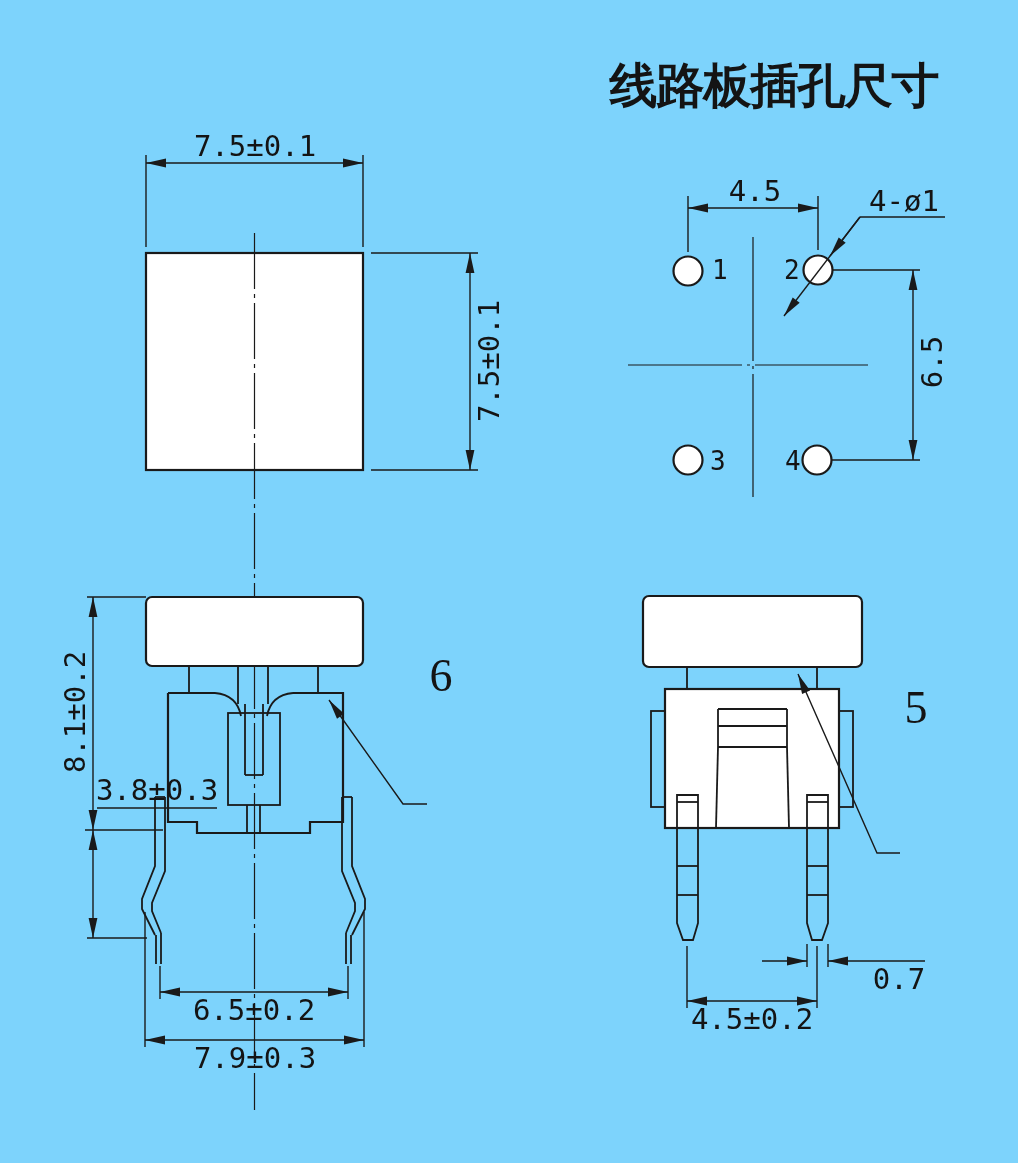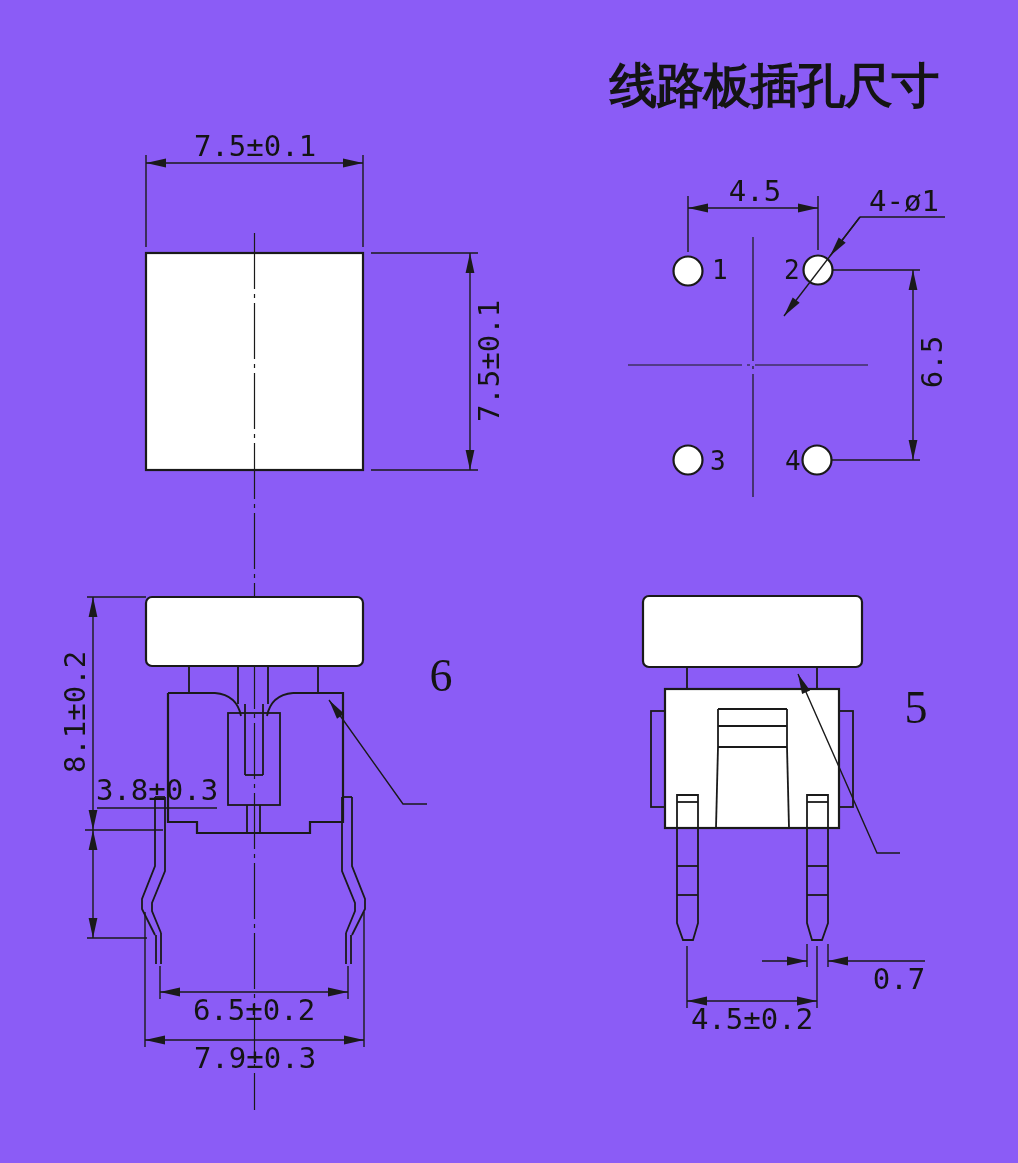--- a/index.html
+++ b/index.html
@@ -1,16 +1,16 @@
 <!DOCTYPE html>
 <html><head>
 <meta charset="utf-8">
 <style>
   html,body{margin:0;padding:0;background:#e8e8e8;}
-  .sheet{position:relative;width:1018px;height:1163px;background:#8b5cf6;margin:0 auto;overflow:hidden;}
+  .sheet{position:relative;width:1018px;height:1163px;background:#7dd3fc;margin:0 auto;overflow:hidden;}
   svg{position:absolute;left:0;top:0;}
   
   .ol{stroke:#1a1a1a;stroke-width:2.2;fill:none;stroke-linejoin:miter;stroke-linecap:butt;}
   .olf{stroke:#1a1a1a;stroke-width:2.2;fill:#ffffff;stroke-linejoin:miter;}
   .ol1{stroke:#1a1a1a;stroke-width:1.8;fill:none;}
   
   .dl{stroke:#1a1a1a;stroke-width:1.4;fill:none;}
   
   .cl{stroke:#1a1a1a;stroke-width:1.2;fill:none;}
   text{fill:#141414;}

